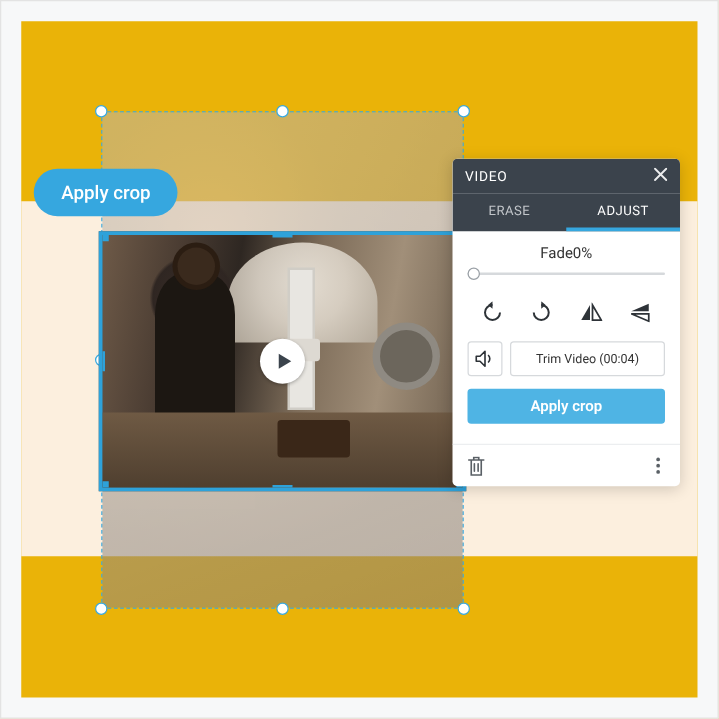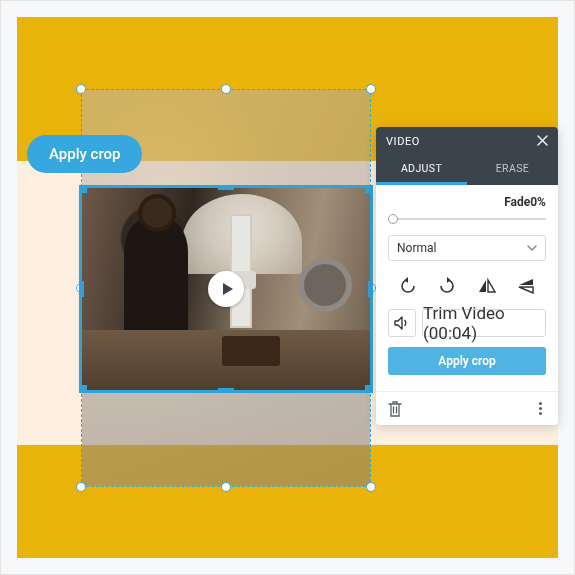--- a/index.html
+++ b/index.html
@@ -157,21 +157,21 @@
     color: #fff;
     font-size: 15px;
     padding: 10px 22px;
     border-radius: 999px;
     font-weight: 500;
   }
 
   
   .panel {
     position: absolute;
-    right: 0;
+    right: 14px;
     top: 110px;
     width: 182px;
     background: #fff;
     border-radius: 4px;
     box-shadow: 0 2px 12px rgba(0,0,0,0.18);
     overflow: hidden;
     font-size: 12px;
     color: #333;
   }
   .panel-header {
@@ -197,21 +197,21 @@
     letter-spacing: 0.4px;
     display: flex; align-items: center; justify-content: center;
     cursor: pointer;
     border-bottom: 3px solid transparent;
   }
   .tab.active {
     color: #fff;
     border-bottom-color: #36a7df;
   }
   .panel-body { padding: 10px 12px 8px; }
-  .row-flex { display: flex; justify-content: flex-end; align-items: center; font-weight: bold; }
+  .row-flex { display: flex; justify-content: center; align-items: center; }
   .label { font-size: 12px; color: #333; }
   .slider {
     margin-top: 4px; margin-bottom: 10px;
     height: 12px; position: relative;
   }
   .slider-track {
     position: absolute; left: 0; right: 0; top: 5px; height: 2px;
     background: #d6d9dc; border-radius: 2px;
   }
   .slider-thumb {
@@ -248,21 +248,21 @@
     width: 28px; height: 28px;
     border: 1px solid #d6d9dc; border-radius: 3px;
     display: flex; align-items: center; justify-content: center;
     cursor: pointer;
   }
   .trim-btn {
     flex: 1;
     border: 1px solid #d6d9dc; border-radius: 3px;
     height: 28px;
     display: flex; align-items: center; justify-content: center;
-    font-size: 17px;
+    font-size: 10px;
     cursor: pointer;
   }
   .btn-primary {
     background: #4fb4e4;
     color: #fff;
     height: 28px;
     border-radius: 3px;
     display: flex; align-items: center; justify-content: center;
     font-size: 12px; font-weight: 600;
     cursor: pointer;
@@ -336,44 +336,38 @@
   <div class="panel">
     <div class="panel-header">
       <span>VIDEO</span>
       <span class="panel-close">
         <svg width="11" height="11" viewBox="0 0 11 11">
             <path d="M1 1 L10 10 M10 1 L1 10" stroke="#fff" stroke-width="1.5" stroke-linecap="round"></path>
           </svg>
       </span>
     </div>
     <div class="tabs">
+      <div class="tab">
+        <span>ERASE</span>
+      </div>
       <div class="tab active">
         <span>ADJUST</span>
-      </div>
-      <div class="tab">
-        <span>ERASE</span>
       </div>
     </div>
     <div class="panel-body">
 
       <div class="row-flex">
         <span class="label">Fade</span>
         <span class="label">0%</span>
       </div>
       <div class="slider">
         <div class="slider-track"></div>
         <div class="slider-thumb"></div>
       </div>
 
-      <div class="select">
-        <span>Normal</span>
-        <svg width="10" height="6" viewBox="0 0 10 6">
-            <path d="M1 1 L5 5 L9 1" stroke="#333" stroke-width="1.4" fill="none" stroke-linecap="round"></path>
-          </svg>
-      </div>
 
       <div class="icon-row">
         <div class="iconbtn">
           <svg width="18" height="18" viewBox="0 0 18 18">
               <path d="M9 3 A6 6 0 1 0 15 9" stroke="#2e3338" stroke-width="1.6" fill="none"></path>
               <path d="M9 0 L9 6 L5.5 3 Z" fill="#2e3338"></path>
             </svg>
         </div>
         <div class="iconbtn">
           <svg width="18" height="18" viewBox="0 0 18 18">

